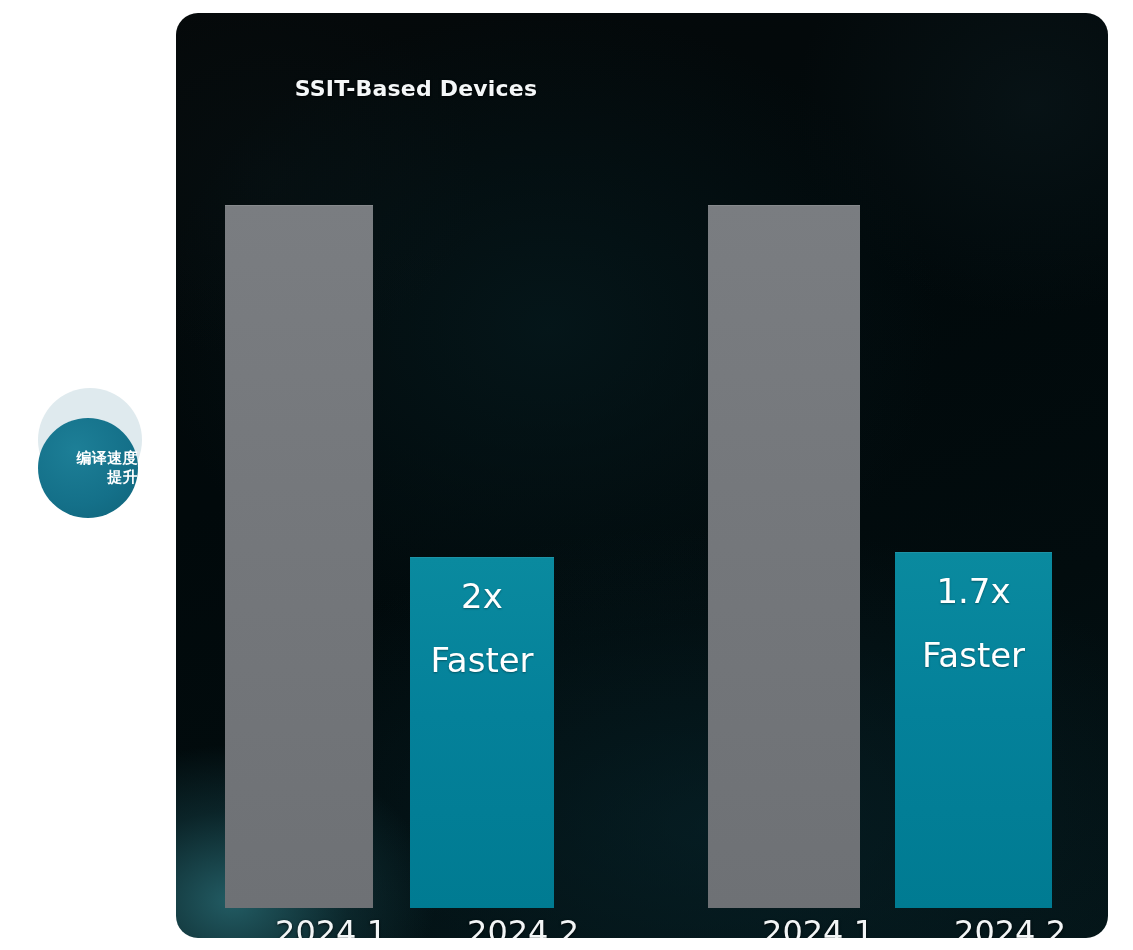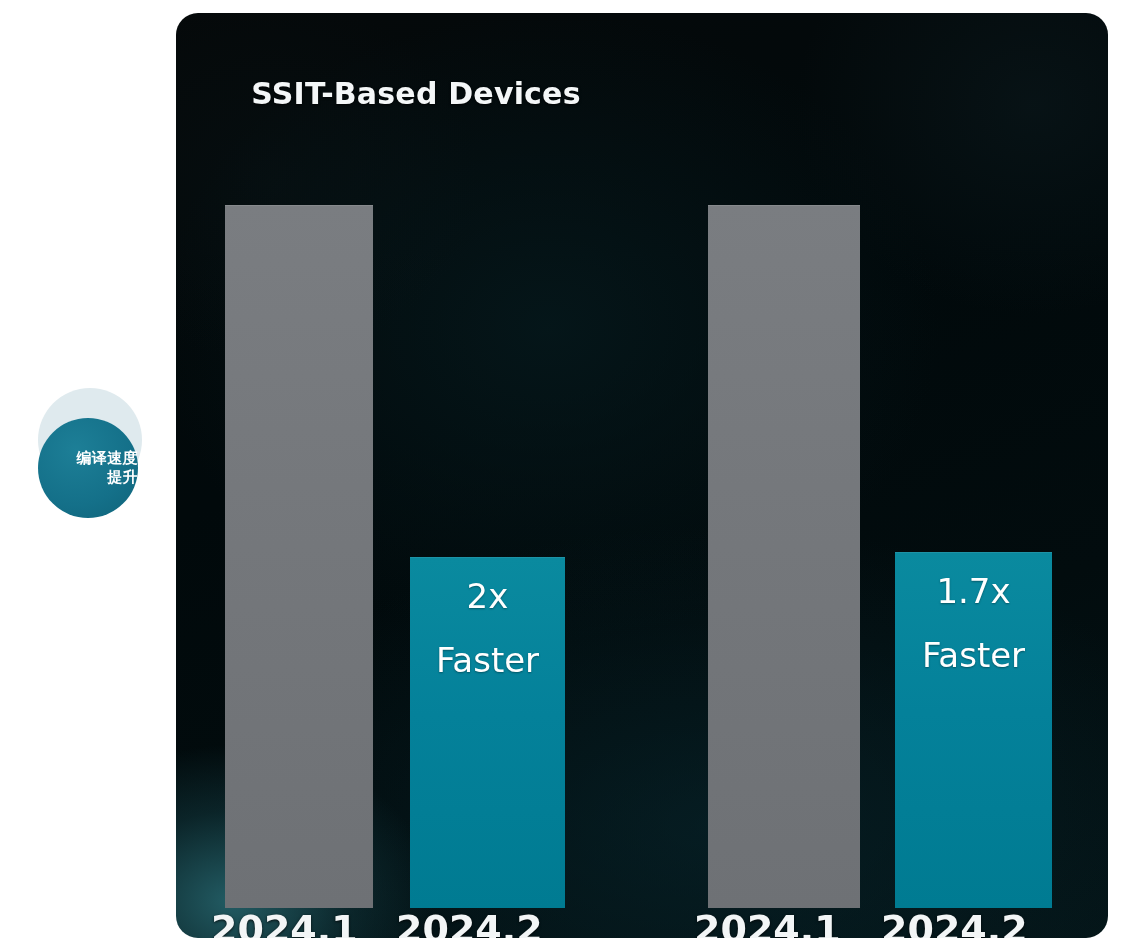--- a/index.html
+++ b/index.html
@@ -44,21 +44,21 @@
     pointer-events: none;
     background:
       radial-gradient(ellipse 340px 300px at 92% 10%, rgba(20,40,46,0.30) 0%, rgba(0,0,0,0) 70%),
       radial-gradient(ellipse 300px 260px at 10% 18%, rgba(14,30,34,0.22) 0%, rgba(0,0,0,0) 70%);
   }
 
   
   .group-title {
     position: absolute;
     top: 63px;
-    font-size: 30px;
+    font-size: 22px;
     font-weight: 700;
     color: #f4f7f8;
     letter-spacing: 0.2px;
     text-align: center;
     white-space: nowrap;
     text-shadow: 0 1px 3px rgba(0,0,0,0.85);
   }
   .group-title.left  { left: 46px;  width: 388px; }
   .group-title.right { left: 520px; width: 388px; }
 
@@ -71,21 +71,21 @@
     background: linear-gradient(180deg, #7a7d81 0%, #75787c 40%, #6e7175 100%);
     box-shadow: inset 0 1px 0 rgba(255,255,255,0.10);
   }
   .bar.teal {
     background: linear-gradient(180deg, #0a8a9f 0%, #04819a 45%, #007b92 100%);
     box-shadow: inset 0 1px 0 rgba(255,255,255,0.08);
   }
 
   
   .bar-g1 { left: 49px;  width: 148px; height: 703px; }
-  .bar-t1 { left: 234px; width: 155px; height: 351px; }
+  .bar-t1 { left: 234px; width: 144px; height: 351px; }
   .bar-g2 { left: 532px; width: 152px; height: 703px; }
   .bar-t2 { left: 719px; width: 157px; height: 356px; }
 
   
   .bar-label {
     position: absolute;
     left: 0;
     right: 0;
     text-align: center;
     color: #ffffff;
@@ -97,24 +97,24 @@
   .bar-label .multi { display: block; }
   .bar-label .multi + .multi { margin-top: 28px; }
 
   .bar-t1 .bar-label { top: 22px; }
   .bar-t2 .bar-label { top: 22px; }
 
   
   .axis-label {
     position: absolute;
     bottom: -13px;
-    text-align: left;
+    text-align: right;
     color: #f2f5f6;
-    font-size: 38px;
-    font-weight: 700;
+    font-size: 32px;
+    font-weight: 400;
     white-space: nowrap;
     text-shadow: 0 1px 3px rgba(0,0,0,0.8);
   }
   .axis-g1 { left: 35px;  width: 176px; }
   .axis-t1 { left: 220px; width: 183px; }
   .axis-g2 { left: 518px; width: 180px; }
   .axis-t2 { left: 705px; width: 185px; }
 
   
   .badge {

